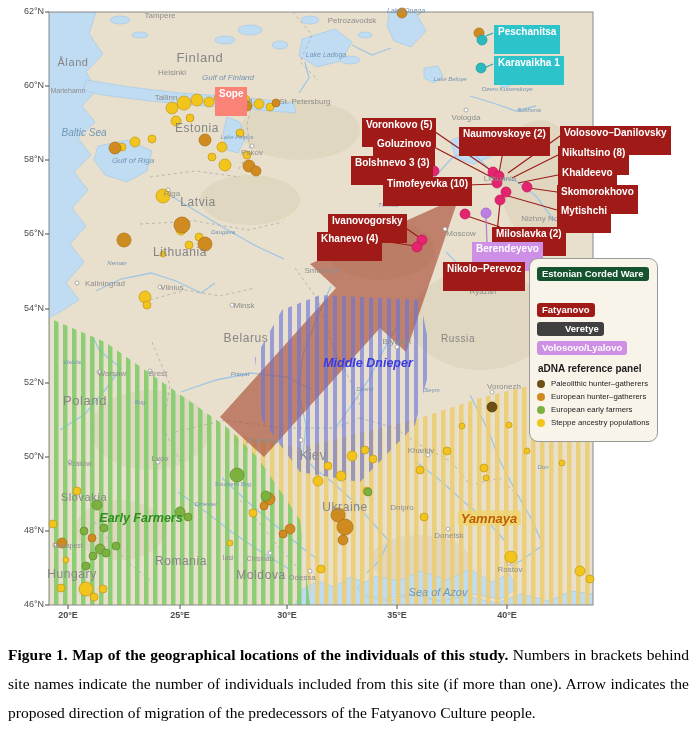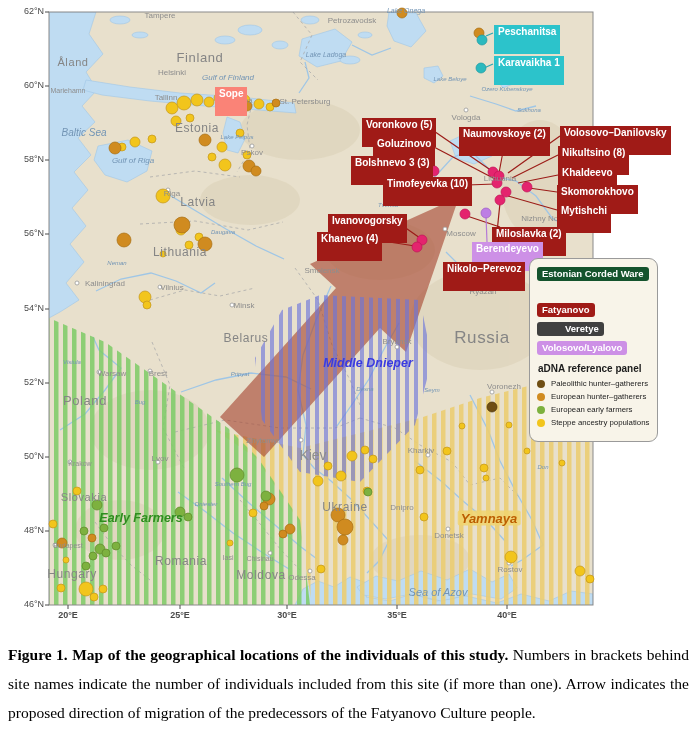--- a/index.html
+++ b/index.html
@@ -301,21 +301,21 @@
     <div class="tick lon" style="left: 163px; top: 610px;">25°E</div>
     <div class="tick lon" style="left: 270px; top: 610px;">30°E</div>
     <div class="tick lon" style="left: 380px; top: 610px;">35°E</div>
     <div class="tick lon" style="left: 490px; top: 610px;">40°E</div>
     <div class="place country" style="left: 200px; top: 57px; font-size: 13px;">Finland</div>
     <div class="place country" style="left: 73px; top: 62px; font-size: 11px;">Åland</div>
     <div class="place country" style="left: 197px; top: 128px; font-size: 12px;">Estonia</div>
     <div class="place country" style="left: 198px; top: 202px; font-size: 12px;">Latvia</div>
     <div class="place country" style="left: 180px; top: 252px; font-size: 12px;">Lithuania</div>
     <div class="place country" style="left: 246px; top: 338px; font-size: 12px;">Belarus</div>
-    <div class="place country" style="left: 482px; top: 338px; font-size: 17px;">Russia</div>
+    <div class="place country" style="left: 458px; top: 338px; font-size: 10px;">Russia</div>
     <div class="place country" style="left: 85px; top: 400px; font-size: 13px;">Poland</div>
     <div class="place country" style="left: 345px; top: 507px; font-size: 12px;">Ukraine</div>
     <div class="place country" style="left: 84px; top: 497px; font-size: 11px;">Slovakia</div>
     <div class="place country" style="left: 72px; top: 574px; font-size: 12px;">Hungary</div>
     <div class="place country" style="left: 181px; top: 561px; font-size: 12px;">Romania</div>
     <div class="place country" style="left: 261px; top: 575px; font-size: 12px;">Moldova</div>
     <div class="place" style="left: 160px; top: 15px; font-size: 8px;">Tampere</div>
     <div class="place" style="left: 172px; top: 72px; font-size: 8px;">Helsinki</div>
     <div class="place" style="left: 68px; top: 90px; font-size: 7px;">Mariehamn</div>
     <div class="place" style="left: 352px; top: 20px; font-size: 8px;">Petrozavodsk</div>

